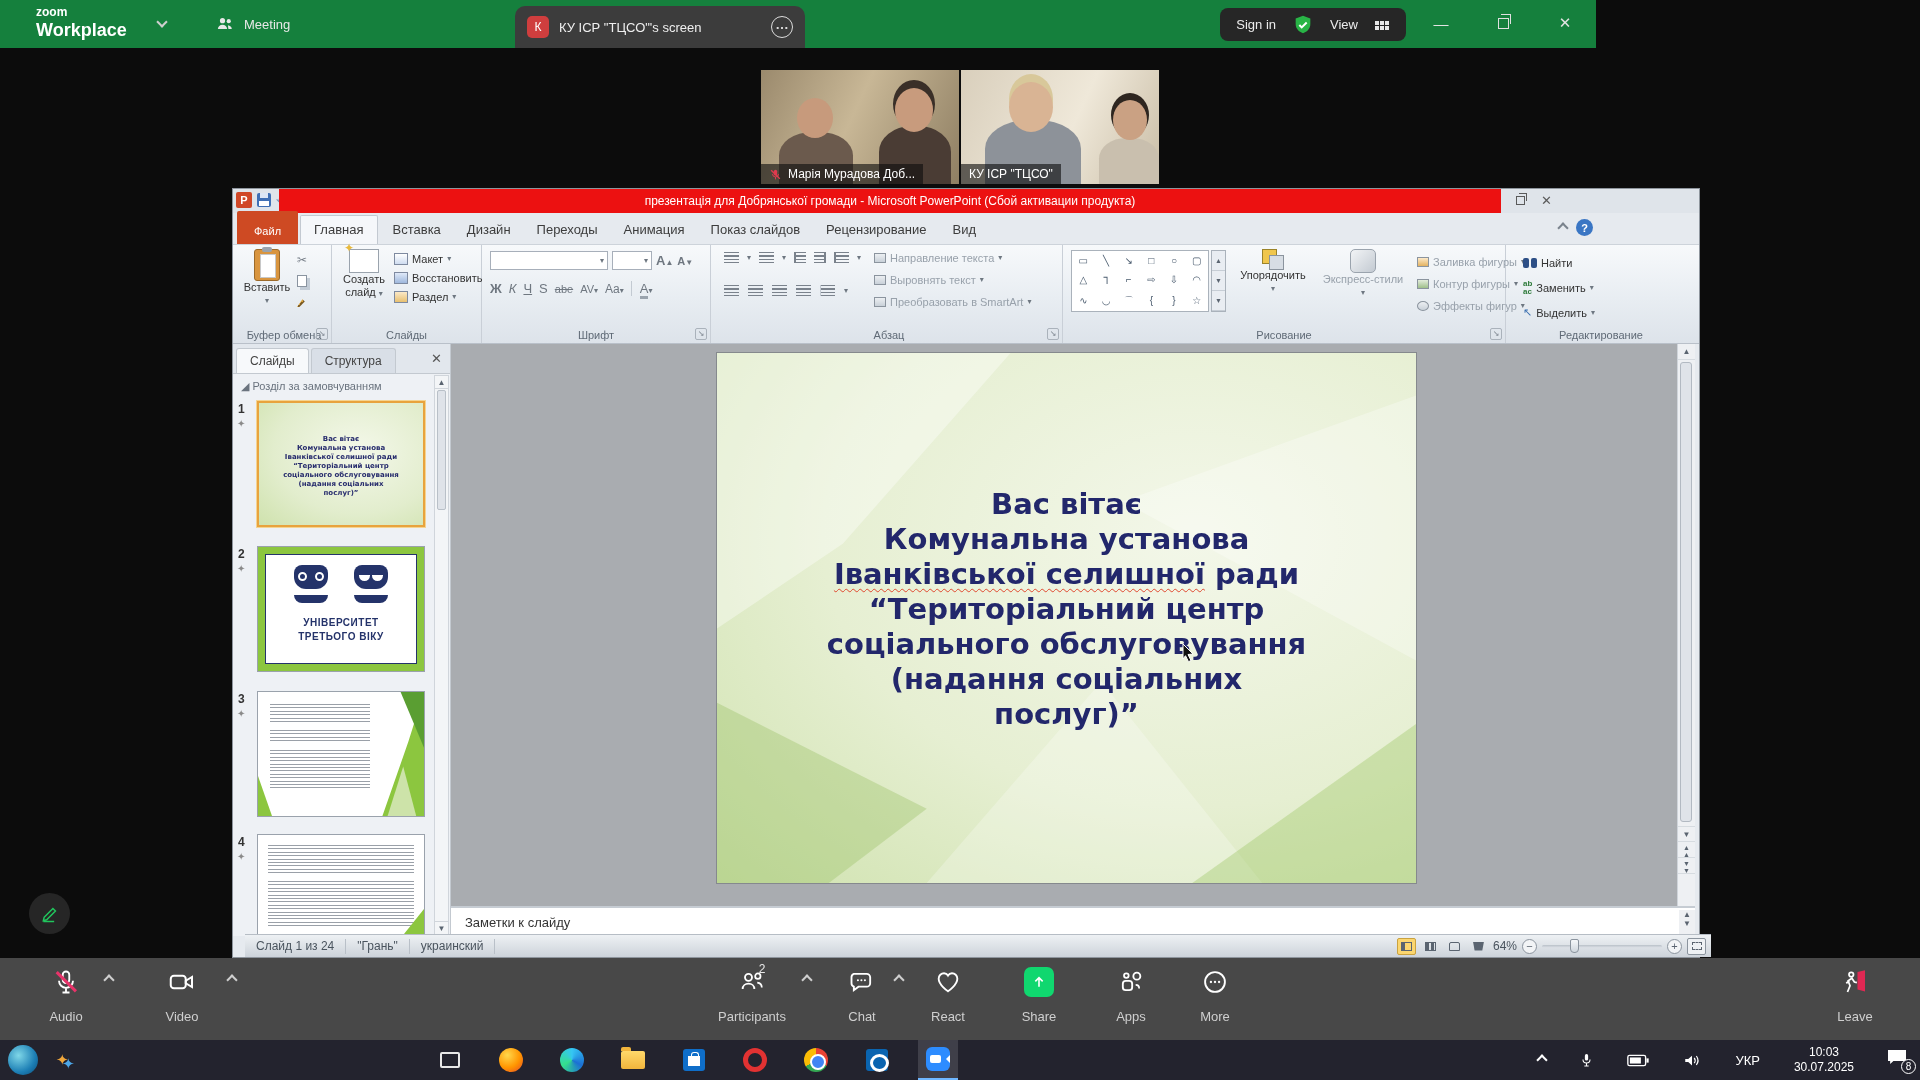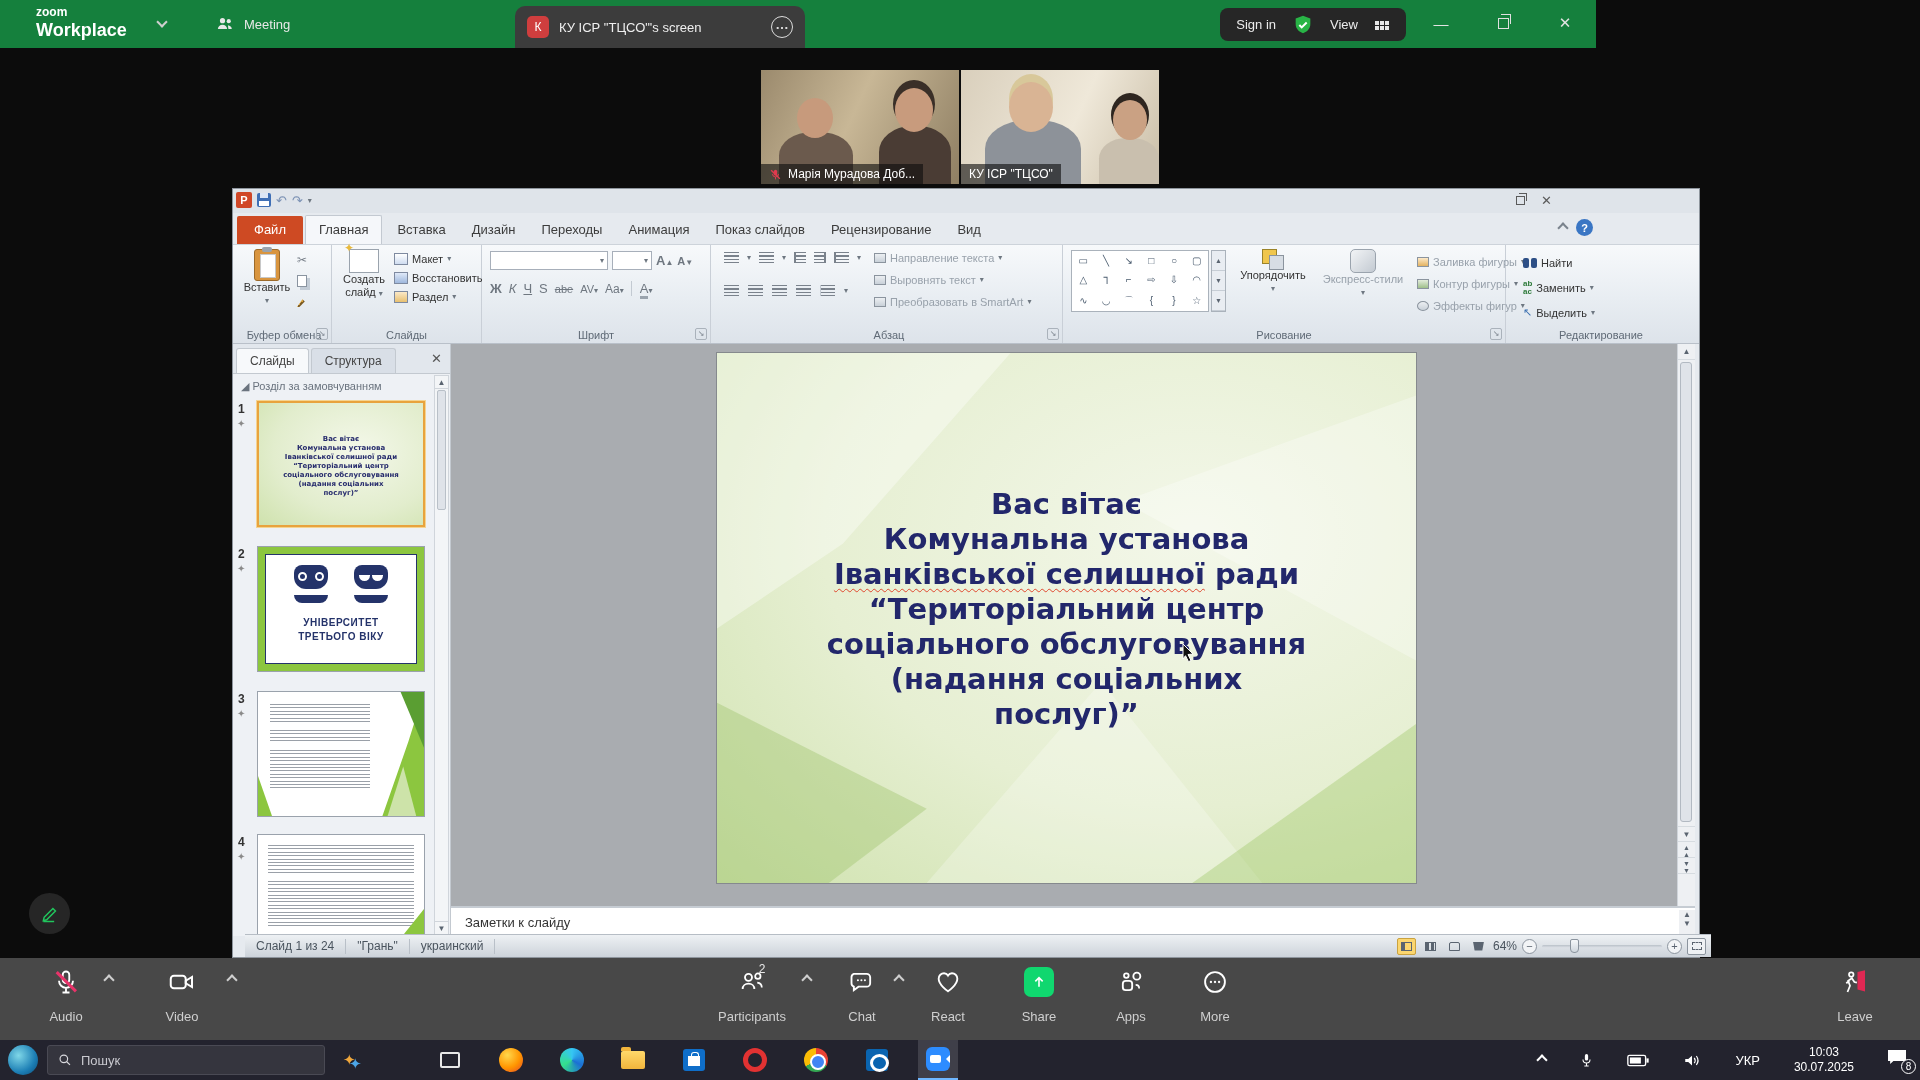--- a/index.html
+++ b/index.html
@@ -43,21 +43,21 @@
   .save-ico::after{content:"";position:absolute;left:2px;bottom:1px;width:10px;height:5px;background:#fff}
   .undo-redo{color:#7d93b5;font-size:13px;line-height:13px}
   .red-strip{position:absolute;left:46px;top:0;width:1222px;height:24px;background:#ec1111;color:#fff;font-size:12px;display:flex;align-items:center;justify-content:center}
   .title-ctrls{position:absolute;left:1283px;top:4px;display:flex;gap:16px;align-items:center;color:#5a5a5a}
   .restore-sm{width:9px;height:9px;border:1.2px solid #5a5a5a;position:relative}
   .restore-sm::before{content:"";position:absolute;left:2px;top:-4px;width:7px;height:7px;border-top:1.2px solid #5a5a5a;border-right:1.2px solid #5a5a5a}
   .help-row{position:absolute;left:1326px;top:30px;display:flex;gap:9px;align-items:center}
   .qmark{width:17px;height:17px;border-radius:50%;background:#3a76c4;color:#fff;font-size:11px;font-weight:bold;display:flex;align-items:center;justify-content:center}
 
   .ppt-tabs{position:absolute;left:0;top:24px;width:100%;height:31px;display:flex;align-items:flex-end;padding-left:4px}
-  .file-tab{background:#ce4a23;color:#fff;font-size:13px;padding:6px 17px 7px;border-radius:2px 2px 0 0}
+  .file-tab{background:#ce4a23;color:#fff;font-size:11px;padding:14px 17px 7px;border-radius:2px 2px 0 0}
   .rtab{font-size:13px;color:#3c3c3c;padding:6px 13px 7px}
   .rtab.active{background:#f5f7fa;border:1px solid #c3c9d1;border-bottom:none;border-radius:2px 2px 0 0;margin:0 2px}
 
   .ribbon{position:absolute;left:0;top:55px;width:100%;height:100px;background:linear-gradient(#f7f9fb,#e8edf2 55%,#dde3ea);border-top:1px solid #cdd3da;border-bottom:1px solid #b9c0c9}
   .group{position:absolute;top:0;height:98px;border-right:1px solid #c9cfd7}
   .glabel{position:absolute;bottom:2px;width:100%;text-align:center;font-size:11px;color:#5f6a76}
   .launcher{position:absolute;right:3px;bottom:3px;width:12px;height:12px;border:1px solid #aab2bb;border-radius:2px;color:#7a838d;font-size:8px;line-height:10px;text-align:center}
   .bigbtn{position:absolute;top:4px;text-align:center;font-size:11px;color:#333;line-height:13px}
   .mini-col{position:absolute;display:flex;flex-direction:column;font-size:11px;color:#333}
   .mini-row{display:flex;align-items:center;gap:4px;height:19px;white-space:nowrap}
@@ -261,20 +261,23 @@
 <div class="ppt">
 
   <div class="ppt-title">
     <div class="qat">
       <span class="p-ico">P</span>
       <span class="save-ico"></span>
       <span class="undo-redo">↶</span>
       <span class="undo-redo">↷</span>
       <span class="car">▾</span>
     </div>
+    <div class="red-strip">
+      <span>презентація для Добрянської громади  -  Microsoft PowerPoint (Сбой активации продукта)</span>
+    </div>
     <div class="title-ctrls">
       <span class="restore-sm"></span>
       <span style="font-size:13px">✕</span>
     </div>
   </div>
 
   <div class="ppt-tabs">
     <span class="file-tab">Файл</span>
     <span class="rtab active">Главная</span>
     <span class="rtab">Вставка</span>
@@ -719,27 +722,20 @@
         <circle cx="9" cy="6" r="1.8" fill="none" stroke="#fff" stroke-width="1.4"></circle>
         <path d="M6 20l2-5-1.5-4 3-2 2 3 2 .5M7.5 11L5 13" fill="none" stroke="#fff" stroke-width="1.4"></path>
       </svg>
     </div>
     <div class="lbl">Leave</div>
   </div>
 </div>
 
 <div class="taskbar">
   <div class="startc"></div>
-  <div class="searchbox">
-    <svg width="14" height="14" viewBox="0 0 24 24">
-        <circle cx="10" cy="10" r="6.5" fill="none" stroke="#d9d9de" stroke-width="2"></circle>
-        <path d="M15 15l5.5 5.5" stroke="#d9d9de" stroke-width="2"></path>
-      </svg>
-    <span>Пошук</span>
-  </div>
   <span class="sparkles">✦</span>
 
   <div class="ticons">
     <div class="ticon">
         <span class="tv-ico"></span>
       </div>
     <div class="ticon">
         <span class="ff"></span>
       </div>
     <div class="ticon">

